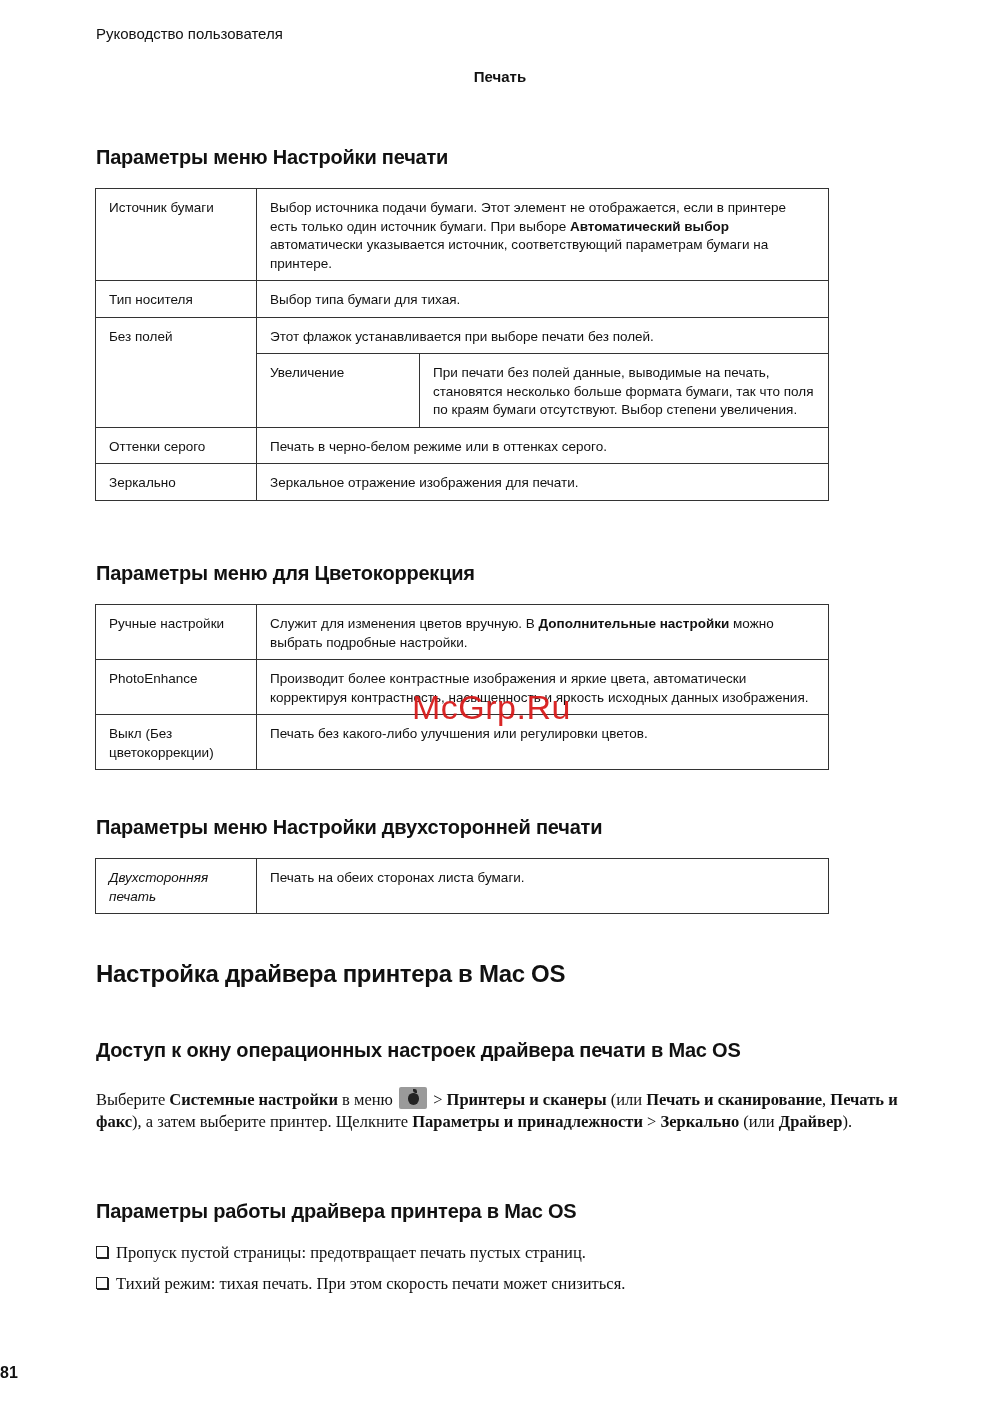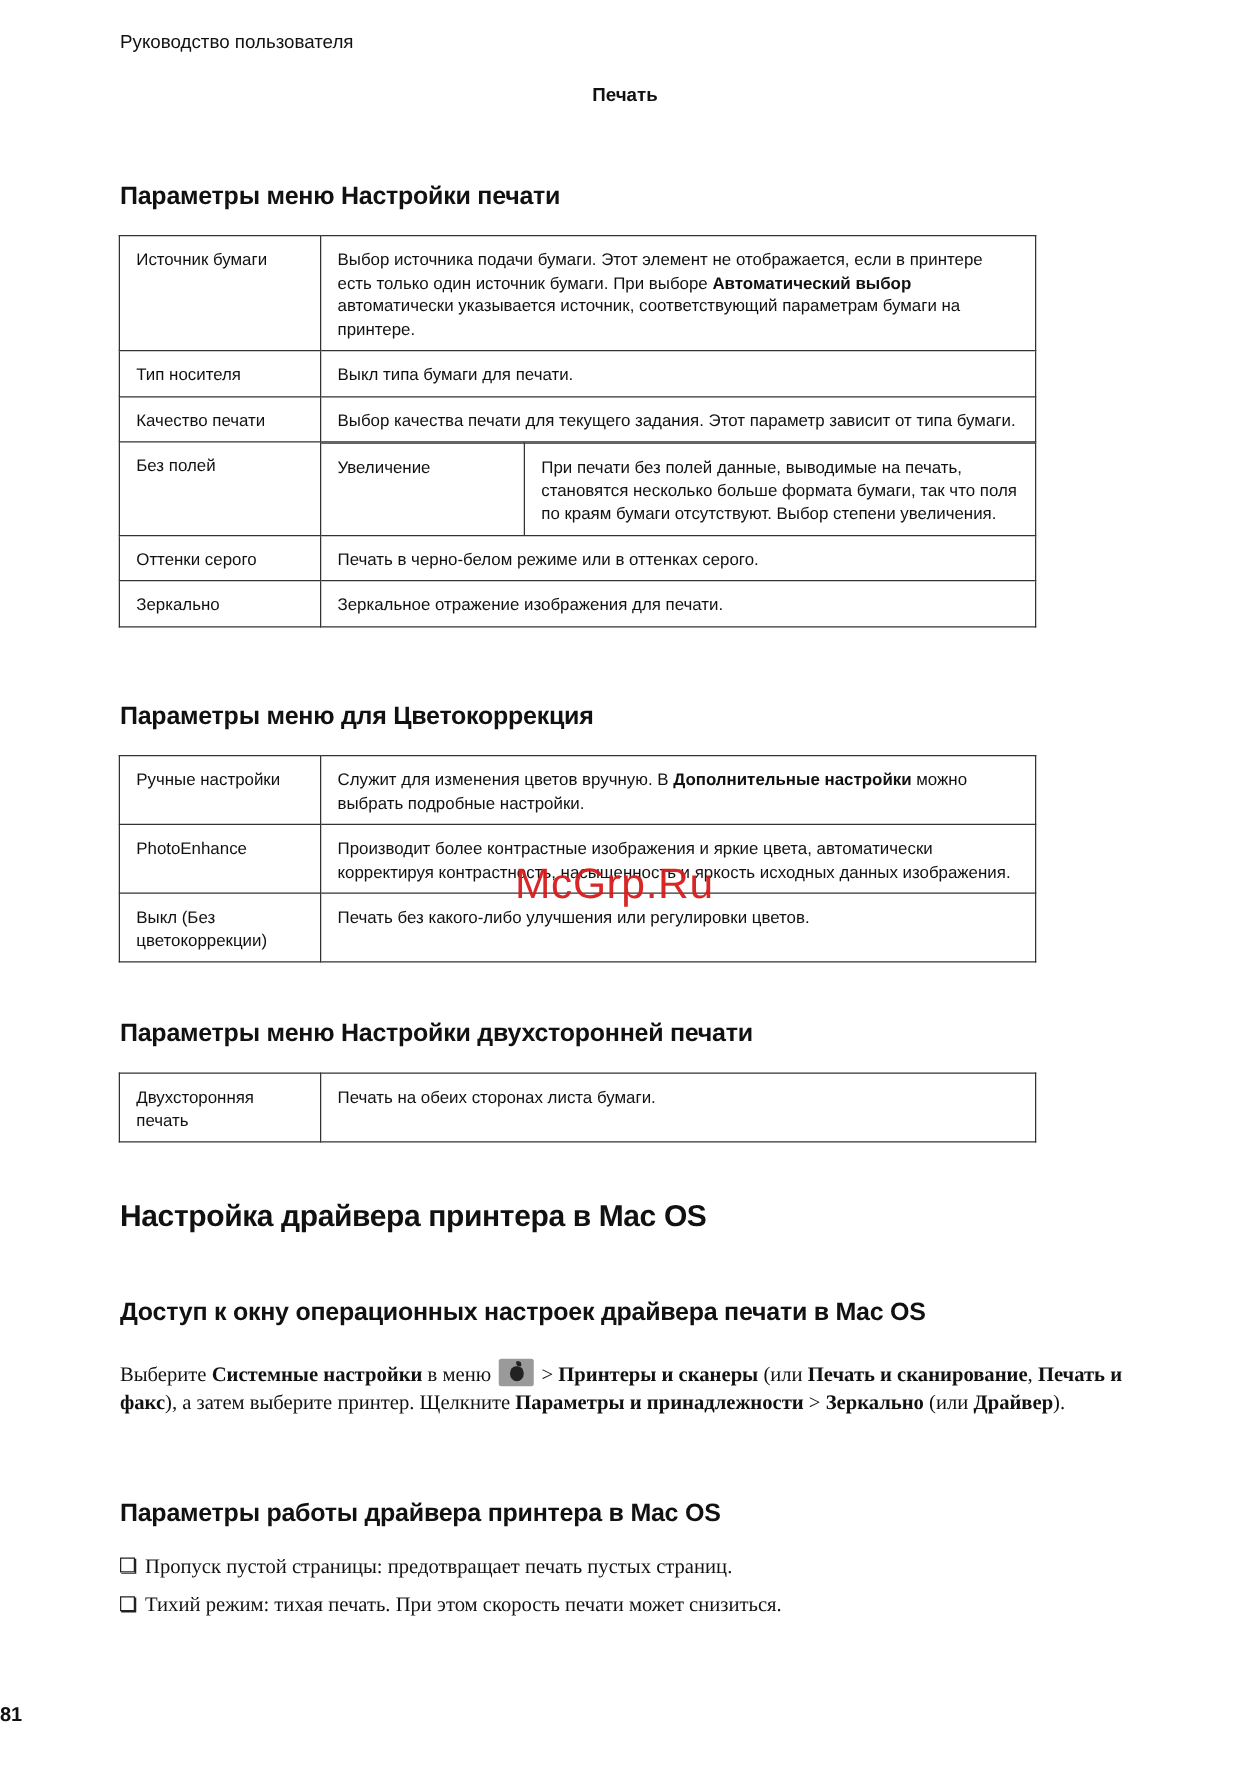--- a/index.html
+++ b/index.html
@@ -36,31 +36,30 @@
 
 <div class="abs h2" style="top:146px;">Параметры меню Настройки печати</div>
 <table class="t" style="top:188px;">
   <tbody>
       <tr>
     <td class="k">Источник бумаги</td>
     <td><span>Выбор источника подачи бумаги. Этот элемент не отображается, если в принтере есть только один источник бумаги. При выборе </span><b>Автоматический выбор</b><span> автоматически указывается источник, соответствующий параметрам бумаги на принтере.</span></td>
   </tr>
   <tr>
     <td class="k">Тип носителя</td>
-    <td>Выкл типа бумаги для печати.</td>
-  </tr>
-  <tr>
-    <td class="k">Качество печати</td>
-    <td>Выбор качества печати для текущего задания. Этот параметр зависит от типа бумаги.</td>
+    <td>Выбор типа бумаги для тихая.</td>
   </tr>
   <tr>
     <td class="k">Без полей</td>
     <td class="inner">
       <table class="sub">
         <tbody>
+              <tr class="first">
+                <td colspan="2" class="span">Этот флажок устанавливается при выборе печати без полей.</td>
+              </tr>
         <tr>
           <td class="sk">Увеличение</td>
           <td>При печати без полей данные, выводимые на печать, становятся несколько больше формата бумаги, так что поля по краям бумаги отсутствуют. Выбор степени увеличения.</td>
         </tr>
       </tbody>
           </table>
     </td>
   </tr>
   <tr>
     <td class="k">Оттенки серого</td>
@@ -90,21 +89,21 @@
   </tr>
 </tbody>
   </table>
 
 <div class="abs wm">McGrp.Ru</div>
 
 <div class="abs h2" style="top:816px;">Параметры меню Настройки двухсторонней печати</div>
 <table class="t" style="top:858px;">
   <tbody>
       <tr>
-    <td class="k" style="height:36px;">Двухсторонняя печать</td>
+    <td class="k" style="height:36px;font-style:italic;">Двухсторонняя печать</td>
     <td>Печать на обеих сторонах листа бумаги.</td>
   </tr>
 </tbody>
   </table>
 
 <div class="abs h1" style="top:960px;">Настройка драйвера принтера в Mac OS</div>
 <div class="abs h2" style="top:1039px;">Доступ к окну операционных настроек драйвера печати в Mac OS</div>
 <div class="abs para" style="top:1087px;">
   <span>Выберите </span><b>Системные настройки</b><span> в меню </span><span class="apple"></span><span> &gt; </span><b>Принтеры и сканеры</b><span> (или </span><b>Печать и сканирование</b><span>, </span><b>Печать и факс</b><span>), а затем выберите принтер. Щелкните </span><b>Параметры и принадлежности</b><span> &gt; </span><b>Зеркально</b><span> (или </span><b>Драйвер</b><span>).</span>
 </div>

